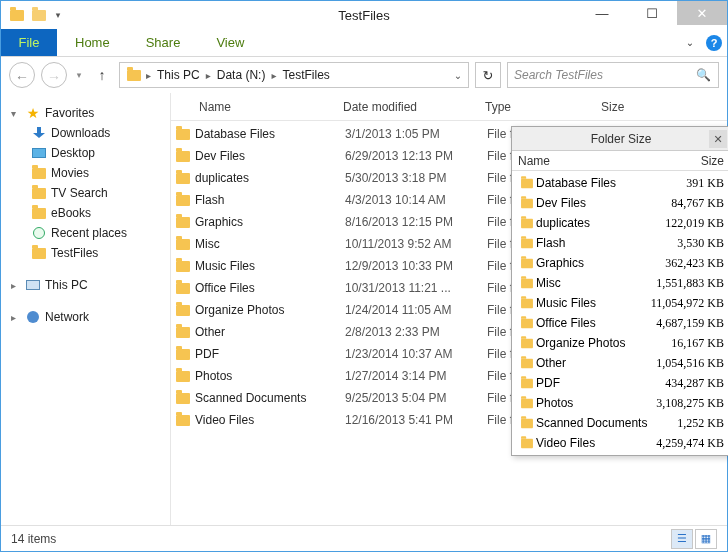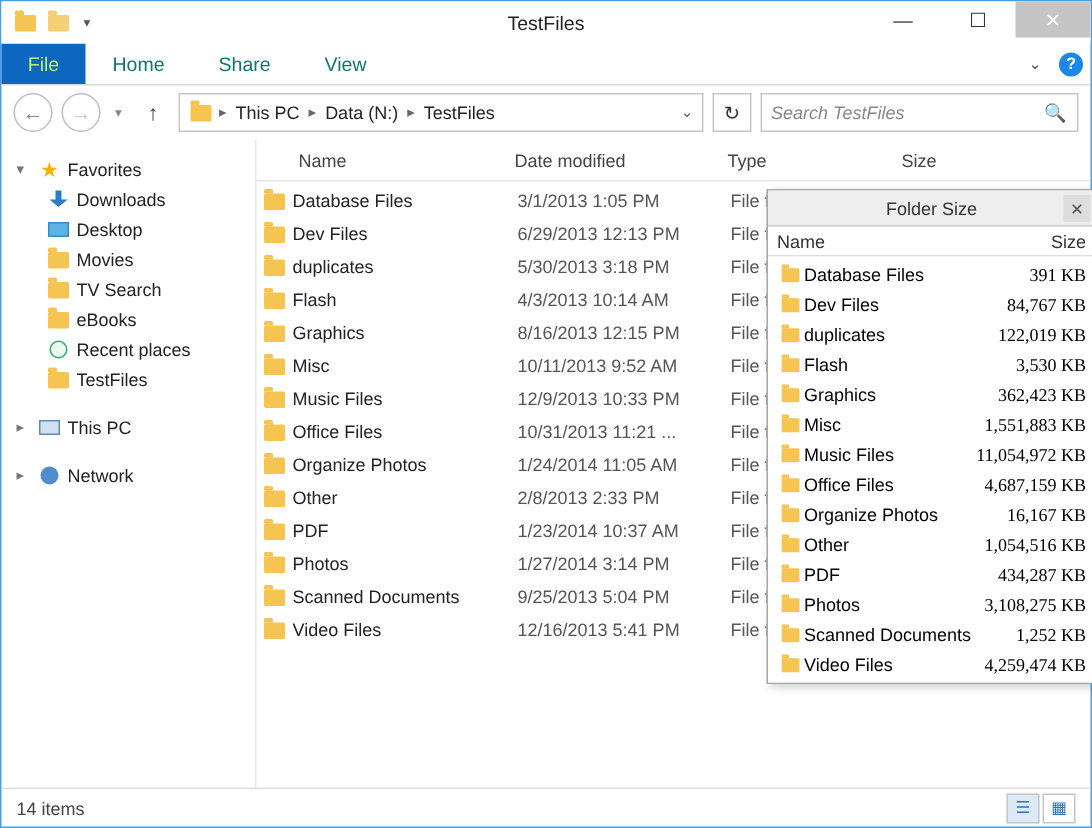--- a/index.html
+++ b/index.html
@@ -11,21 +11,21 @@
 .tb-icons { display: flex; gap: 2px; padding-left: 6px; align-items: center; }
 .tb-icon { width: 20px; height: 20px; display: flex; align-items: center; justify-content: center; }
 .tb-qat-arrow { width: 14px; height: 20px; display:flex; align-items:center; justify-content:center; color:#555; font-size:9px;}
 .tb-title { position: absolute; left: 0; right: 0; text-align: center; font-size: 13px; color: #222; pointer-events: none; }
 .win-controls { position: absolute; right: 0; top: 0; display: flex; height: 24px; }
 .win-btn { width: 50px; height: 24px; display: flex; align-items: center; justify-content: center; font-size: 13px; color: #333; }
 .win-btn.close { background: #c5c5c5; color: #fff; }
 
 .ribbon { height: 28px; display: flex; align-items: stretch; border-bottom: 1px solid #d8d8d8; }
 .ribbon-file { width: 56px; background: #0d66c0; color: #bef264; display: flex; align-items: center; justify-content: center; font-size: 13px; }
-.ribbon-tab { padding: 0 18px; display: flex; align-items: center; font-size: 13px; color: #0f766e; }
+.ribbon-tab { padding: 0 18px; display: flex; align-items: center; font-size: 13px; color: #4d7c0f; }
 .ribbon-spacer { flex: 1; }
 .ribbon-chevron { width: 22px; display:flex; align-items:center; justify-content:center; color:#444; font-size:10px; }
 .ribbon-help { width: 26px; display:flex; align-items:center; justify-content:center; }
 .help-circ { width:16px; height:16px; border-radius:50%; background:#1b87e8; color:#fff; font-size:11px; font-weight:bold; display:flex; align-items:center; justify-content:center; }
 
 .addr-row { height: 36px; display: flex; align-items: center; padding: 4px 8px; gap: 6px; }
 .nav-btn { width: 26px; height: 26px; border: 1px solid #bfbfbf; border-radius: 50%; display:flex; align-items:center; justify-content:center; color:#888; font-size:14px; }
 .nav-small { width:12px; color:#888; font-size:9px; text-align:center;}
 .up-btn { width: 22px; height:22px; color:#333; display:flex; align-items:center; justify-content:center; font-size:14px;}
 .addr-bar { flex: 1; height: 26px; border: 1px solid #c7c7c7; display: flex; align-items: center; font-size: 12px; color: #222; padding-left:4px;}

